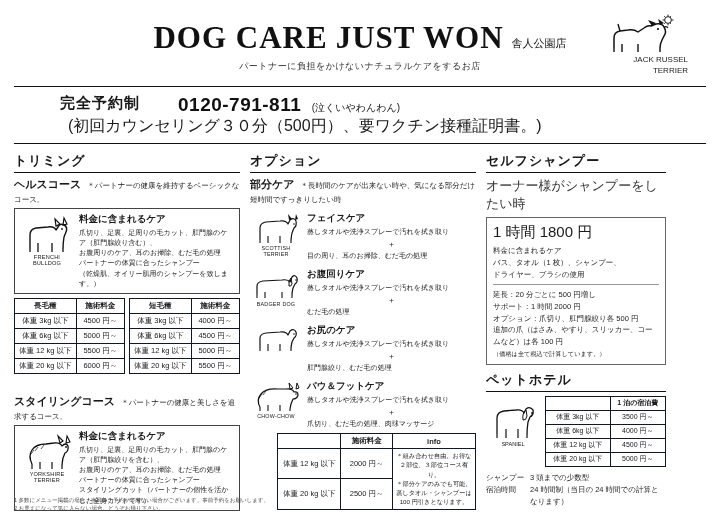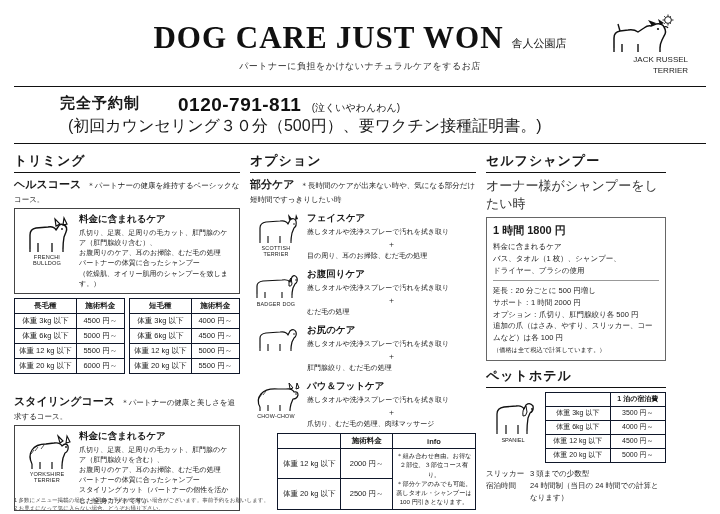--- a/index.html
+++ b/index.html
@@ -62,21 +62,21 @@
   .opt-row{display:flex;gap:5px;align-items:flex-start;margin:5px 0 4px 0;justify-content:space-between;}
   .opt-dog{width:52px;flex:0 0 52px;text-align:center;}
   .opt-dog .lbl{font-size:5.4px;margin-top:1px;letter-spacing:.2px;}
   .opt-body{flex:1;padding-top:2px;}
   .opt-name{font-size:9.5px;font-weight:bold;margin-bottom:2px;}
   .opt-desc{font-size:7px;line-height:1.5;color:#222;}
   .plus{text-align:center;font-size:8px;margin:1px 0;}
 
   
   .box{border:1px solid #666;padding:5px 6px;margin-bottom:6px;}
-  .box-title{font-size:11px;font-weight:bold;margin-bottom:3px;}
+  .box-title{font-size:15px;font-weight:normal;margin-bottom:3px;}
   .box-line{font-size:7.5px;line-height:1.55;color:#222;}
   .box-sep{border-top:1px solid #999;margin:4px 0;}
   .hotel-flex{display:flex;gap:5px;}
   .hotel-dog{width:54px;flex:0 0 54px;text-align:center;}
   .hotel-dog .lbl{font-size:5.6px;margin-top:1px;}
   .hotel-tbl{flex:1;}
   .hotel-tbl th,.hotel-tbl td{font-size:7px;padding:1.5px 3px;}
   .info-lines{font-size:7.5px;line-height:1.6;}
   .info-lines .row{display:flex;}
   .info-lines .k{width:44px;flex:0 0 44px;}
@@ -406,21 +406,21 @@
                   <td>体重 20 kg 以下</td>
                   <td>5000 円～</td>
                 </tr>
           </tbody>
             </table>
         </div>
       </div>
 
       <div class="info-lines" style="margin-top:5px">
         <div class="row">
-          <span class="k">スリッカー</span>
+          <span class="k">シャンプー</span>
           <span>3 頭までの少数型</span>
         </div>
         <div class="row">
           <span class="k">宿泊時間</span>
           <span>24 時間制（当日の 24 時間での計算となります）</span>
         </div>
       </div>
 
     </div>
   </div>

